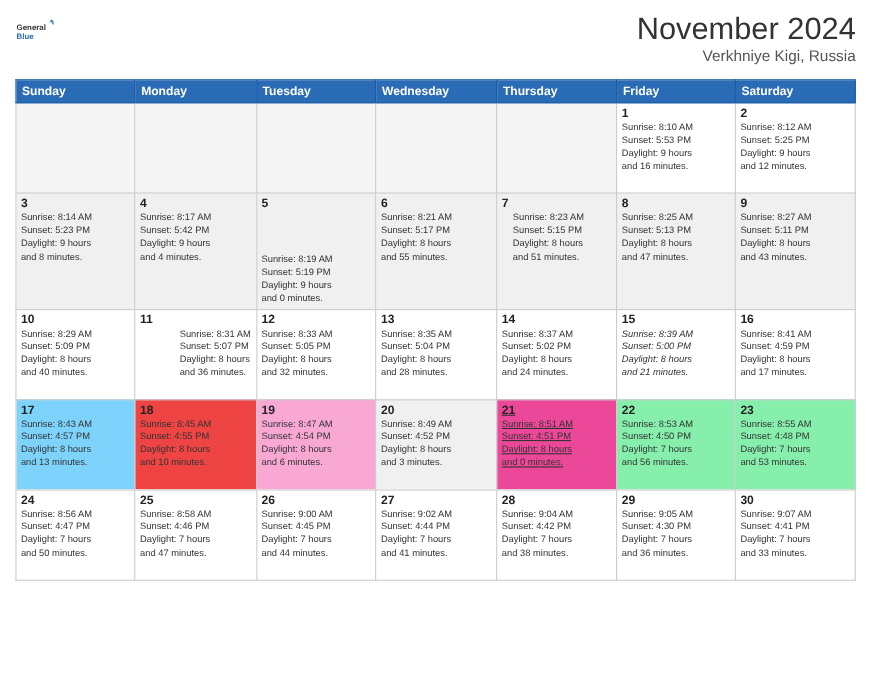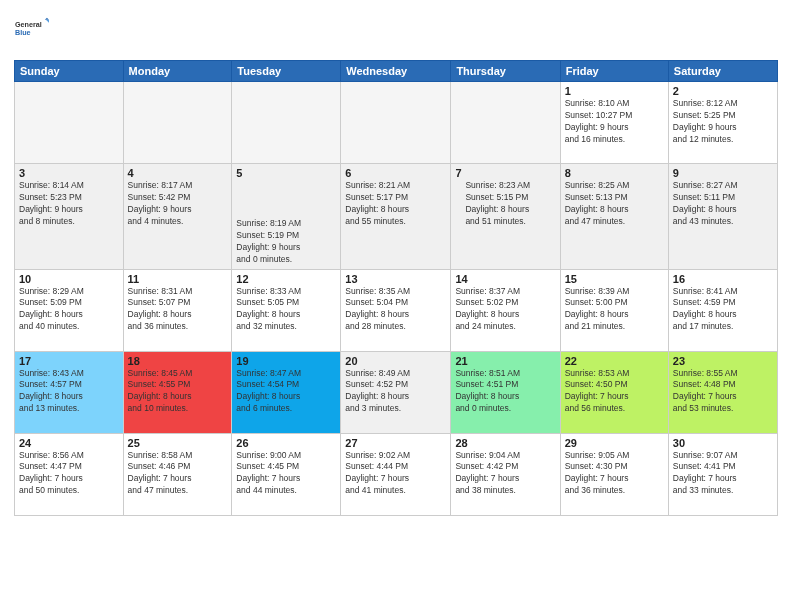--- a/index.html
+++ b/index.html
@@ -83,20 +83,24 @@
 <div class="container">
   <div class="header">
     <div class="logo">
     <svg width="36" height="36" viewBox="0 0 70 40">
       <text x="2" y="18" font-size="14" font-weight="bold" fill="#333" font-family="Arial">General</text>
       <text x="2" y="34" font-size="14" font-weight="bold" fill="#2a6bb5" font-family="Arial">Blue</text>
       <polygon points="60,4 68,4 64,0" fill="#2a6bb5"></polygon>
       <polygon points="62,4 68,4 68,10" fill="#5ba0e0"></polygon>
     </svg>
   </div>
+    <div class="title-section">
+      <div class="month-title">November 2024</div>
+      <div class="location">Verkhniye Kigi, Russia</div>
+    </div>
   </div>
 
   <table class="calendar">
     <thead>
       <tr>
         <th>Sunday</th>
         <th>Monday</th>
         <th>Tuesday</th>
         <th>Wednesday</th>
         <th>Thursday</th>
@@ -107,21 +111,21 @@
     <tbody id="calendar-body">
     <tr>
           <td class="empty" style="background: rgb(245, 245, 245);"></td>
           <td class="empty" style="background: rgb(245, 245, 245);"></td>
           <td class="empty" style="background: rgb(245, 245, 245);"></td>
           <td class="empty" style="background: rgb(245, 245, 245);"></td>
           <td class="empty" style="background: rgb(245, 245, 245);"></td>
           <td>
             <span class="day-number">1</span>
             <div class="day-info" style="white-space: pre-line;">Sunrise: 8:10 AM
-Sunset: 10:27 PM
+Sunset: 5:53 PM
 Daylight: 9 hours
 and 16 minutes.</div>
           </td>
           <td>
             <span class="day-number">2</span>
             <div class="day-info" style="white-space: pre-line;">Sunrise: 8:12 AM
 Sunset: 5:25 PM
 Daylight: 9 hours
 and 12 minutes.</div>
           </td>
@@ -180,21 +184,21 @@
         <tr>
           <td>
             <span class="day-number">10</span>
             <div class="day-info" style="white-space: pre-line;">Sunrise: 8:29 AM
 Sunset: 5:09 PM
 Daylight: 8 hours
 and 40 minutes.</div>
           </td>
           <td>
             <span class="day-number">11</span>
-            <div class="day-info" style="white-space: pre-line;">Sunrise: 8:31 AM
+            <div class="day-info" style="white-space: pre-line; margin-left: 36px;">Sunrise: 8:31 AM
 Sunset: 5:07 PM
 Daylight: 8 hours
 and 36 minutes.</div>
           </td>
           <td>
             <span class="day-number">12</span>
             <div class="day-info" style="white-space: pre-line;">Sunrise: 8:33 AM
 Sunset: 5:05 PM
 Daylight: 8 hours
 and 32 minutes.</div>
@@ -208,21 +212,21 @@
           </td>
           <td>
             <span class="day-number">14</span>
             <div class="day-info" style="white-space: pre-line;">Sunrise: 8:37 AM
 Sunset: 5:02 PM
 Daylight: 8 hours
 and 24 minutes.</div>
           </td>
           <td>
             <span class="day-number">15</span>
-            <div class="day-info" style="white-space: pre-line;">Sunrise: 8:39 AM
+            <div class="day-info" style="white-space: pre-line; font-style: italic;">Sunrise: 8:39 AM
 Sunset: 5:00 PM
 Daylight: 8 hours
 and 21 minutes.</div>
           </td>
           <td>
             <span class="day-number">16</span>
             <div class="day-info" style="white-space: pre-line;">Sunrise: 8:41 AM
 Sunset: 4:59 PM
 Daylight: 8 hours
 and 17 minutes.</div>
@@ -236,49 +240,49 @@
 Daylight: 8 hours
 and 13 minutes.</div>
           </td>
           <td style="background: #ef4444;">
             <span class="day-number">18</span>
             <div class="day-info" style="white-space: pre-line;">Sunrise: 8:45 AM
 Sunset: 4:55 PM
 Daylight: 8 hours
 and 10 minutes.</div>
           </td>
-          <td style="background: #0ea5e9;">
+          <td style="background: #f9a8d4;">
             <span class="day-number">19</span>
             <div class="day-info" style="white-space: pre-line;">Sunrise: 8:47 AM
 Sunset: 4:54 PM
 Daylight: 8 hours
 and 6 minutes.</div>
           </td>
           <td style="background: rgb(240, 240, 240);">
             <span class="day-number">20</span>
             <div class="day-info" style="white-space: pre-line;">Sunrise: 8:49 AM
 Sunset: 4:52 PM
 Daylight: 8 hours
 and 3 minutes.</div>
           </td>
-          <td style="background: #86efac;">
+          <td style="background: #ec4899; text-decoration: underline;">
             <span class="day-number">21</span>
             <div class="day-info" style="white-space: pre-line;">Sunrise: 8:51 AM
 Sunset: 4:51 PM
 Daylight: 8 hours
 and 0 minutes.</div>
           </td>
-          <td style="background: #bef264;">
+          <td style="background: #86efac;">
             <span class="day-number">22</span>
             <div class="day-info" style="white-space: pre-line;">Sunrise: 8:53 AM
 Sunset: 4:50 PM
 Daylight: 7 hours
 and 56 minutes.</div>
           </td>
-          <td style="background: #bef264;">
+          <td style="background: #86efac;">
             <span class="day-number">23</span>
             <div class="day-info" style="white-space: pre-line;">Sunrise: 8:55 AM
 Sunset: 4:48 PM
 Daylight: 7 hours
 and 53 minutes.</div>
           </td>
         </tr>
         <tr>
           <td>
             <span class="day-number">24</span>

